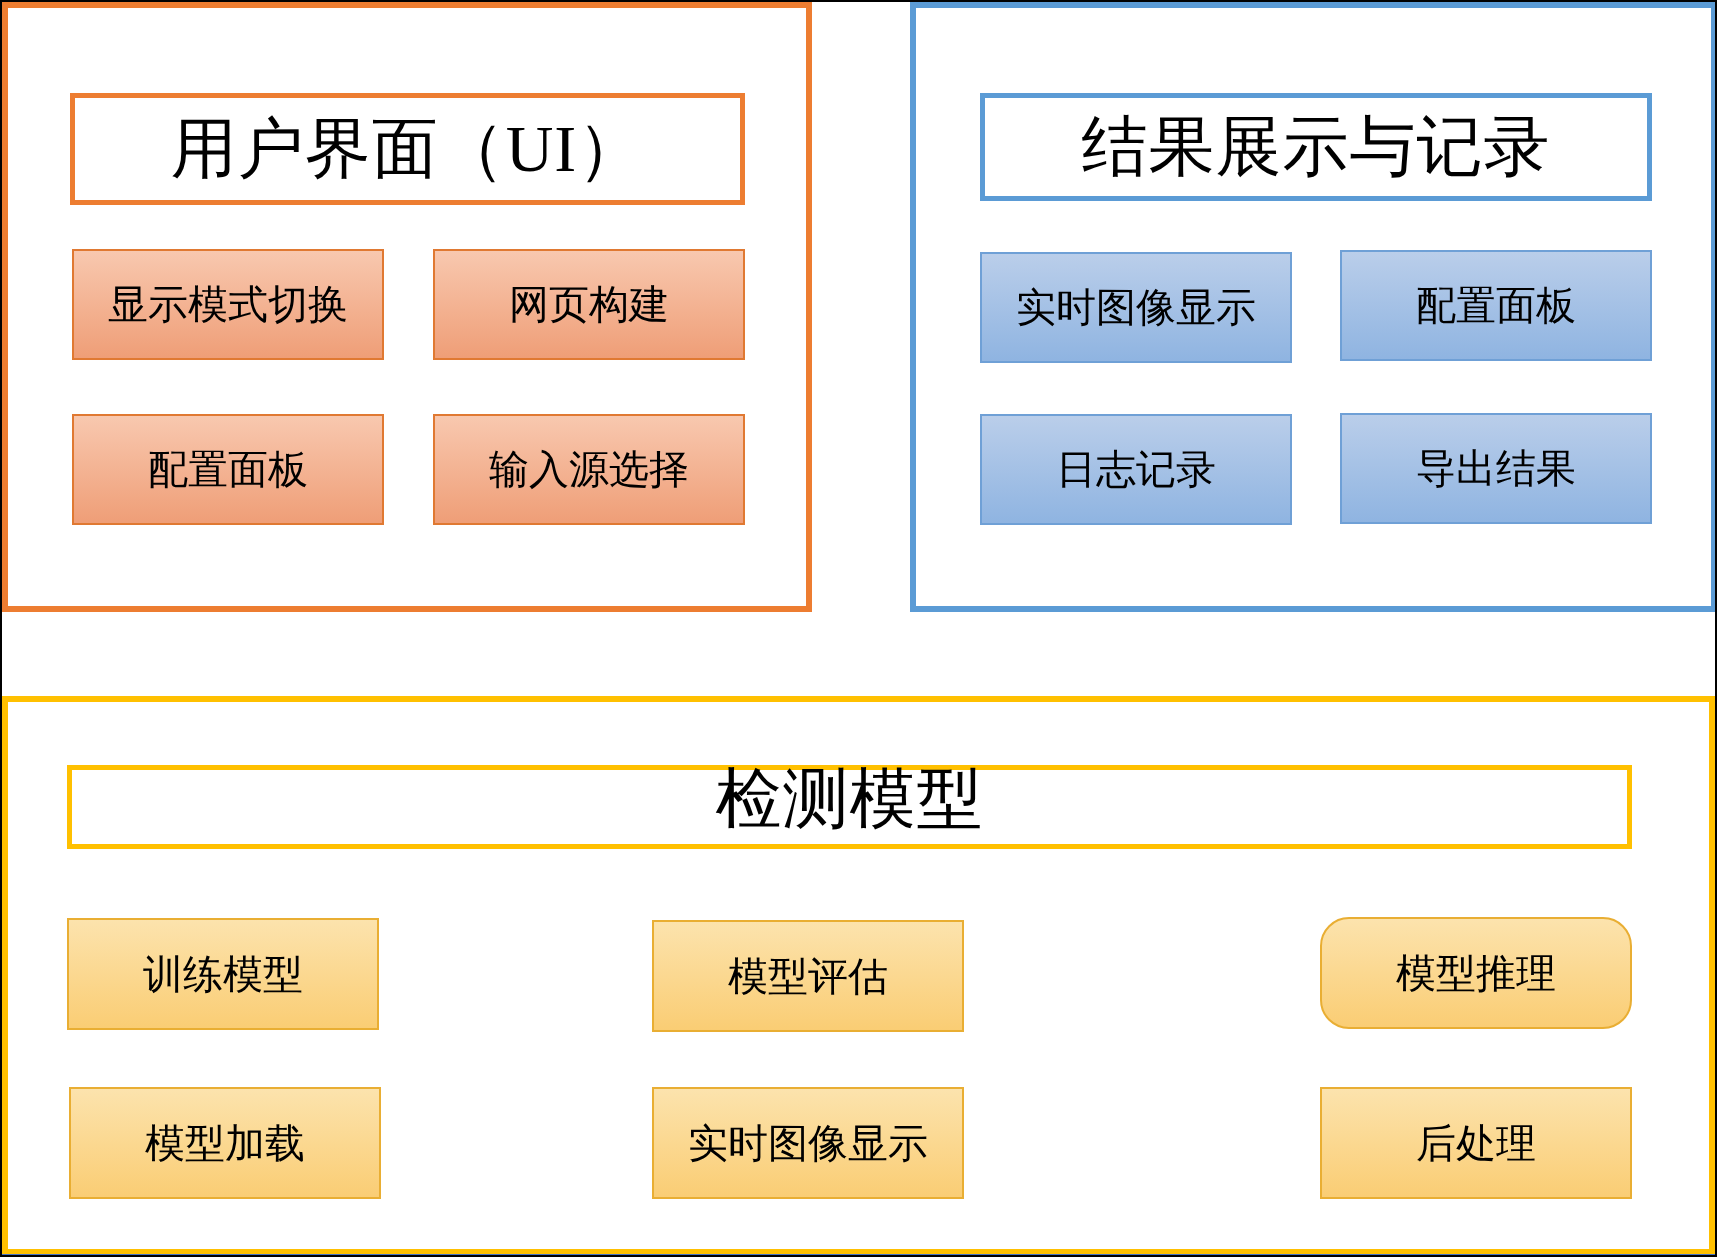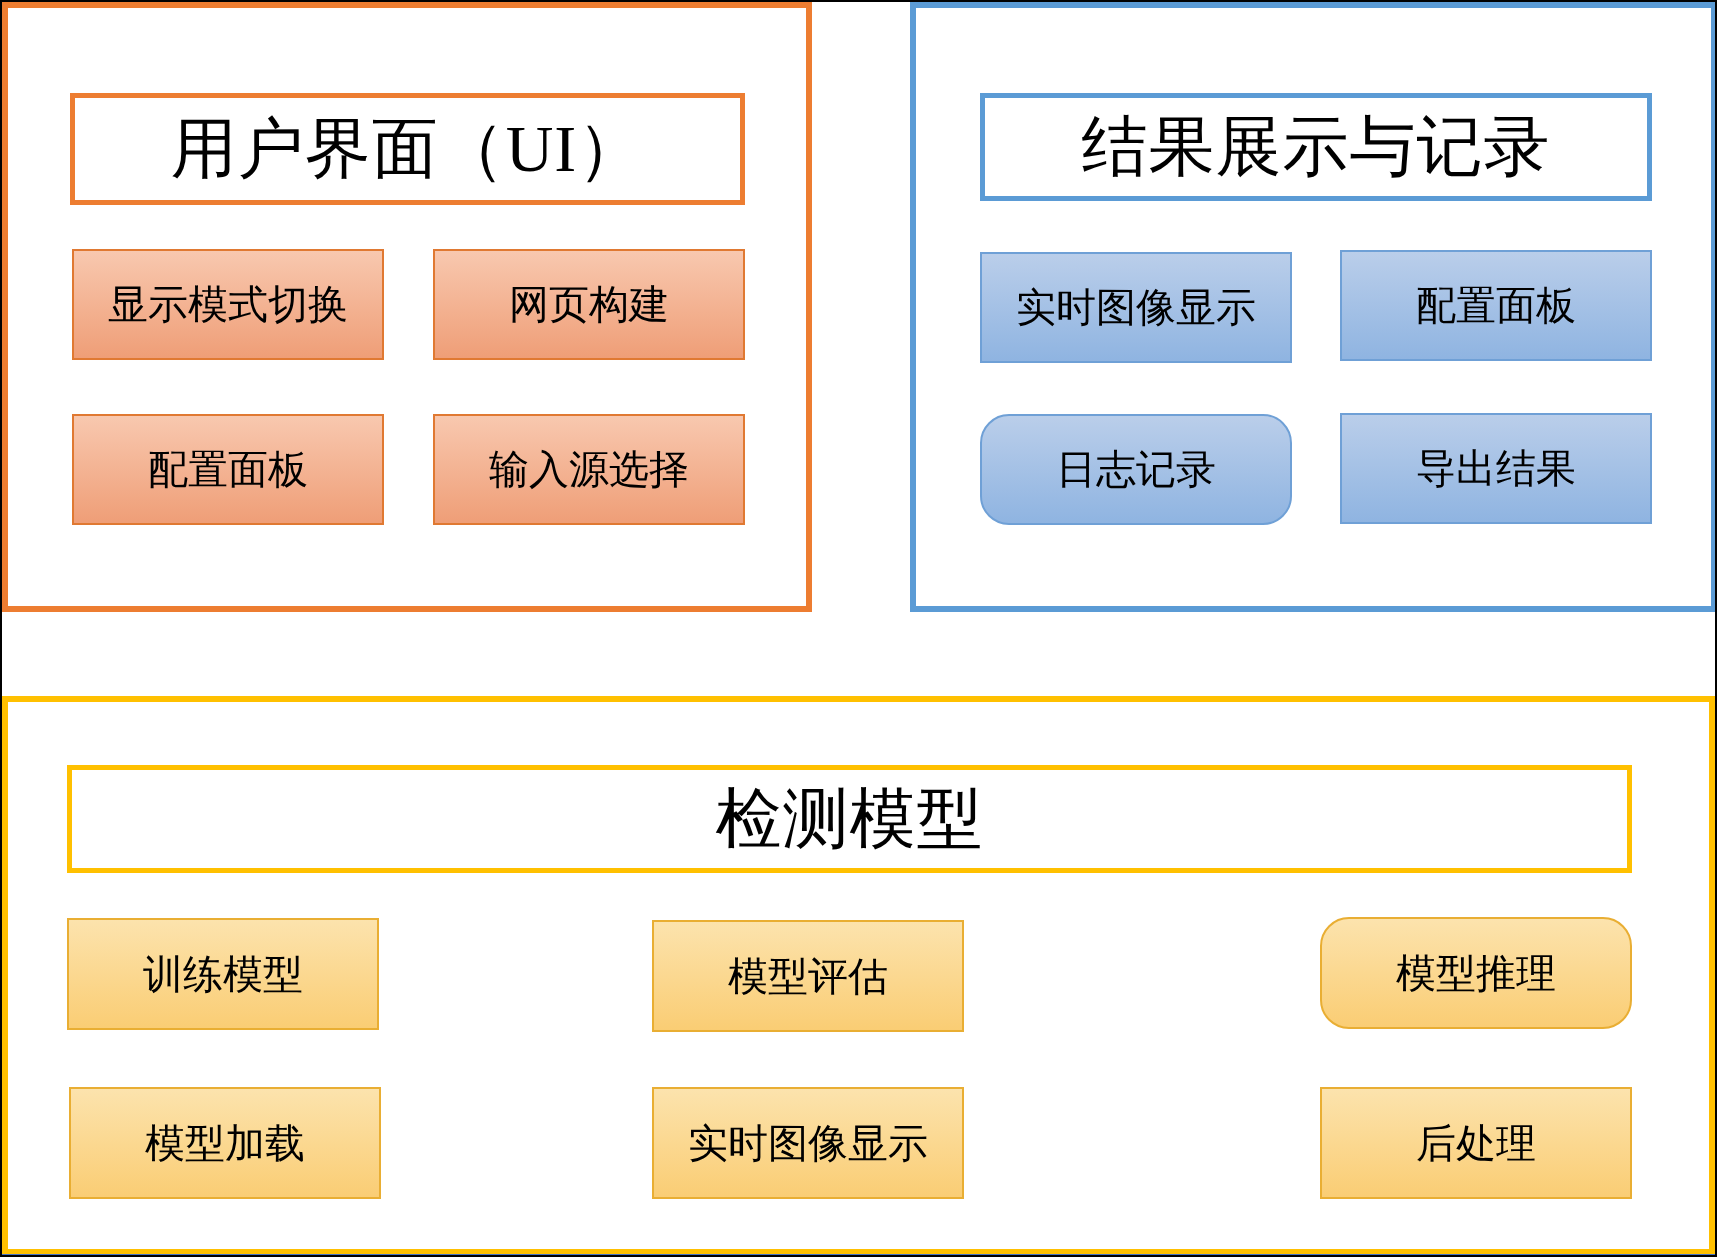--- a/index.html
+++ b/index.html
@@ -93,30 +93,30 @@
   <div class="abs titlebox res" style="left:978px; top:91px; width:672px; height:108px;">
     <span>结果展示与记录</span>
   </div>
 
   <div class="abs sub res" style="left:978px; top:250px;text-align:right;">
     <span>实时图像显示</span>
   </div>
   <div class="abs sub res" style="left:1338px; top:248px;">
     <span>配置面板</span>
   </div>
-  <div class="abs sub res" style="left:978px; top:412px;border-radius:29px;">
+  <div class="abs sub res" style="left:978px; top:412px;">
     <span>日志记录</span>
   </div>
   <div class="abs sub res" style="left:1338px; top:411px;">
     <span>导出结果</span>
   </div>
 
   <div class="abs outer mod" style="left:0; top:694px; width:1713px; height:559px;"></div>
 
-  <div class="abs titlebox mod" style="left:65px; top:763px; width:1565px; height:108px;">
+  <div class="abs titlebox mod" style="left:65px; top:763px; width:1565px; height:84px;align-items:flex-end;">
     <span>检测模型</span>
   </div>
 
   <div class="abs sub mod" style="left:65px; top:916px;">
     <span>训练模型</span>
   </div>
   <div class="abs sub mod" style="left:650px; top:918px;">
     <span>模型评估</span>
   </div>
   <div class="abs sub mod" style="left:1318px; top:915px;border-radius:29px;">

